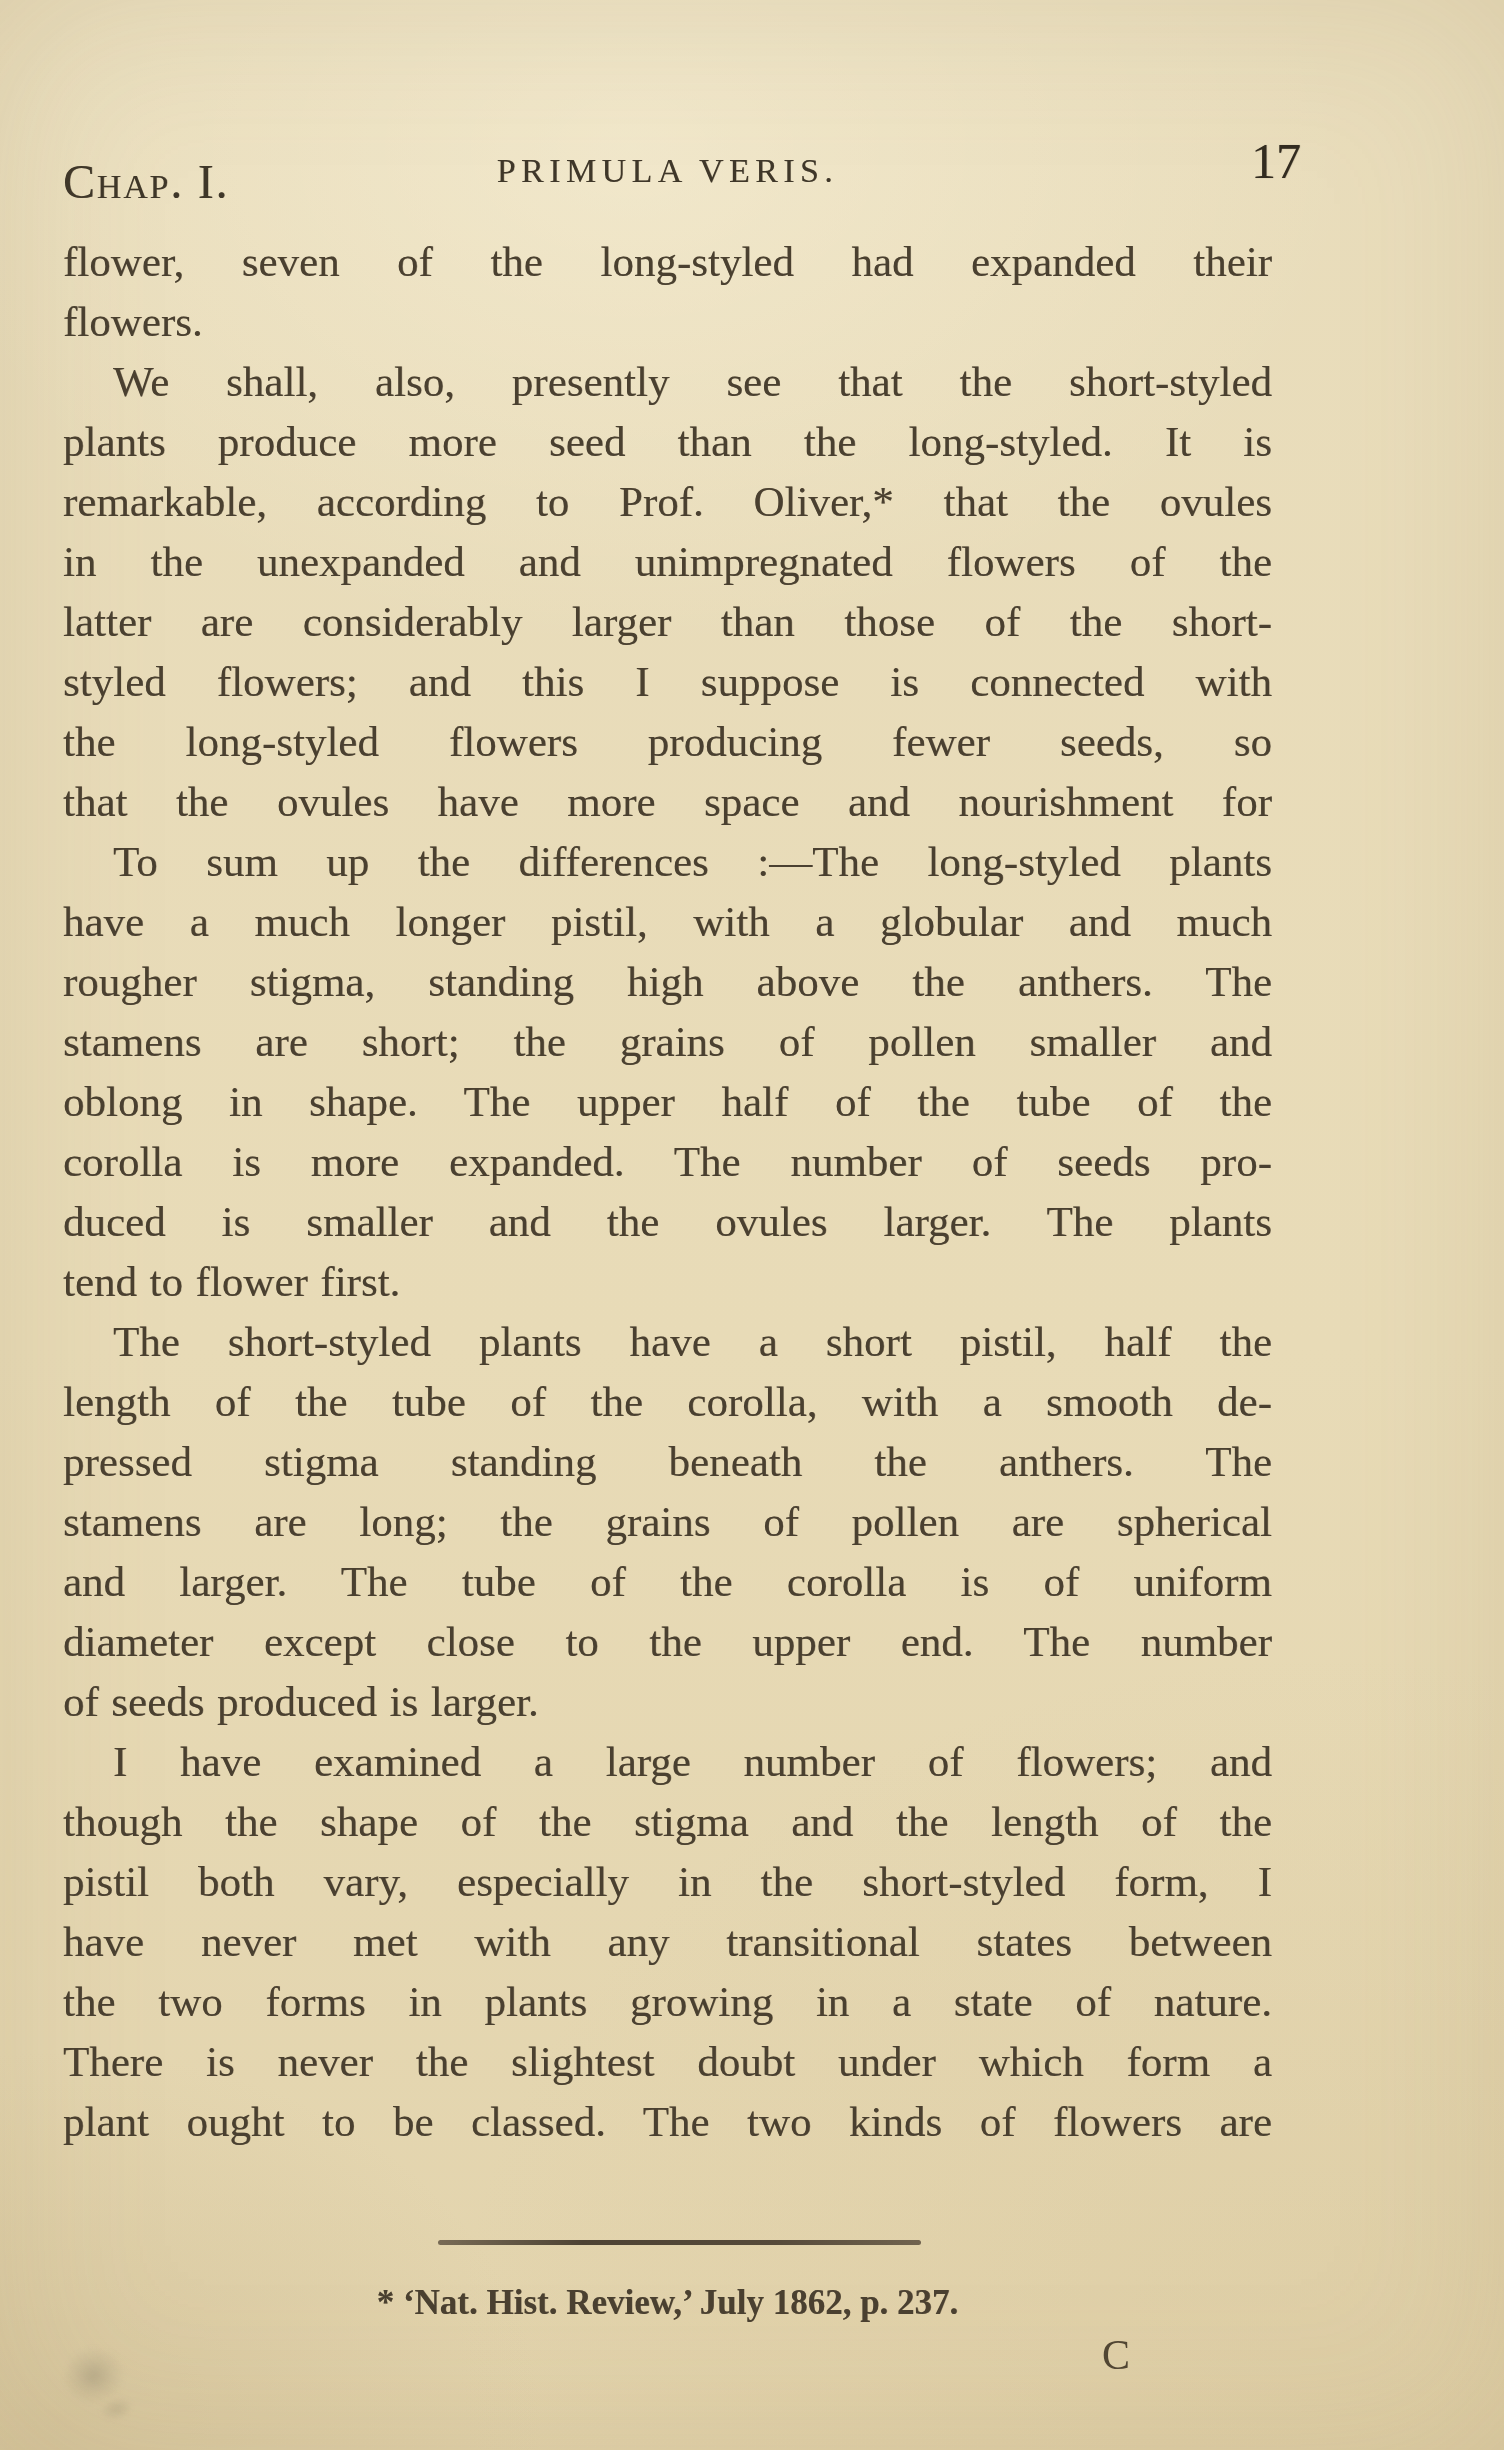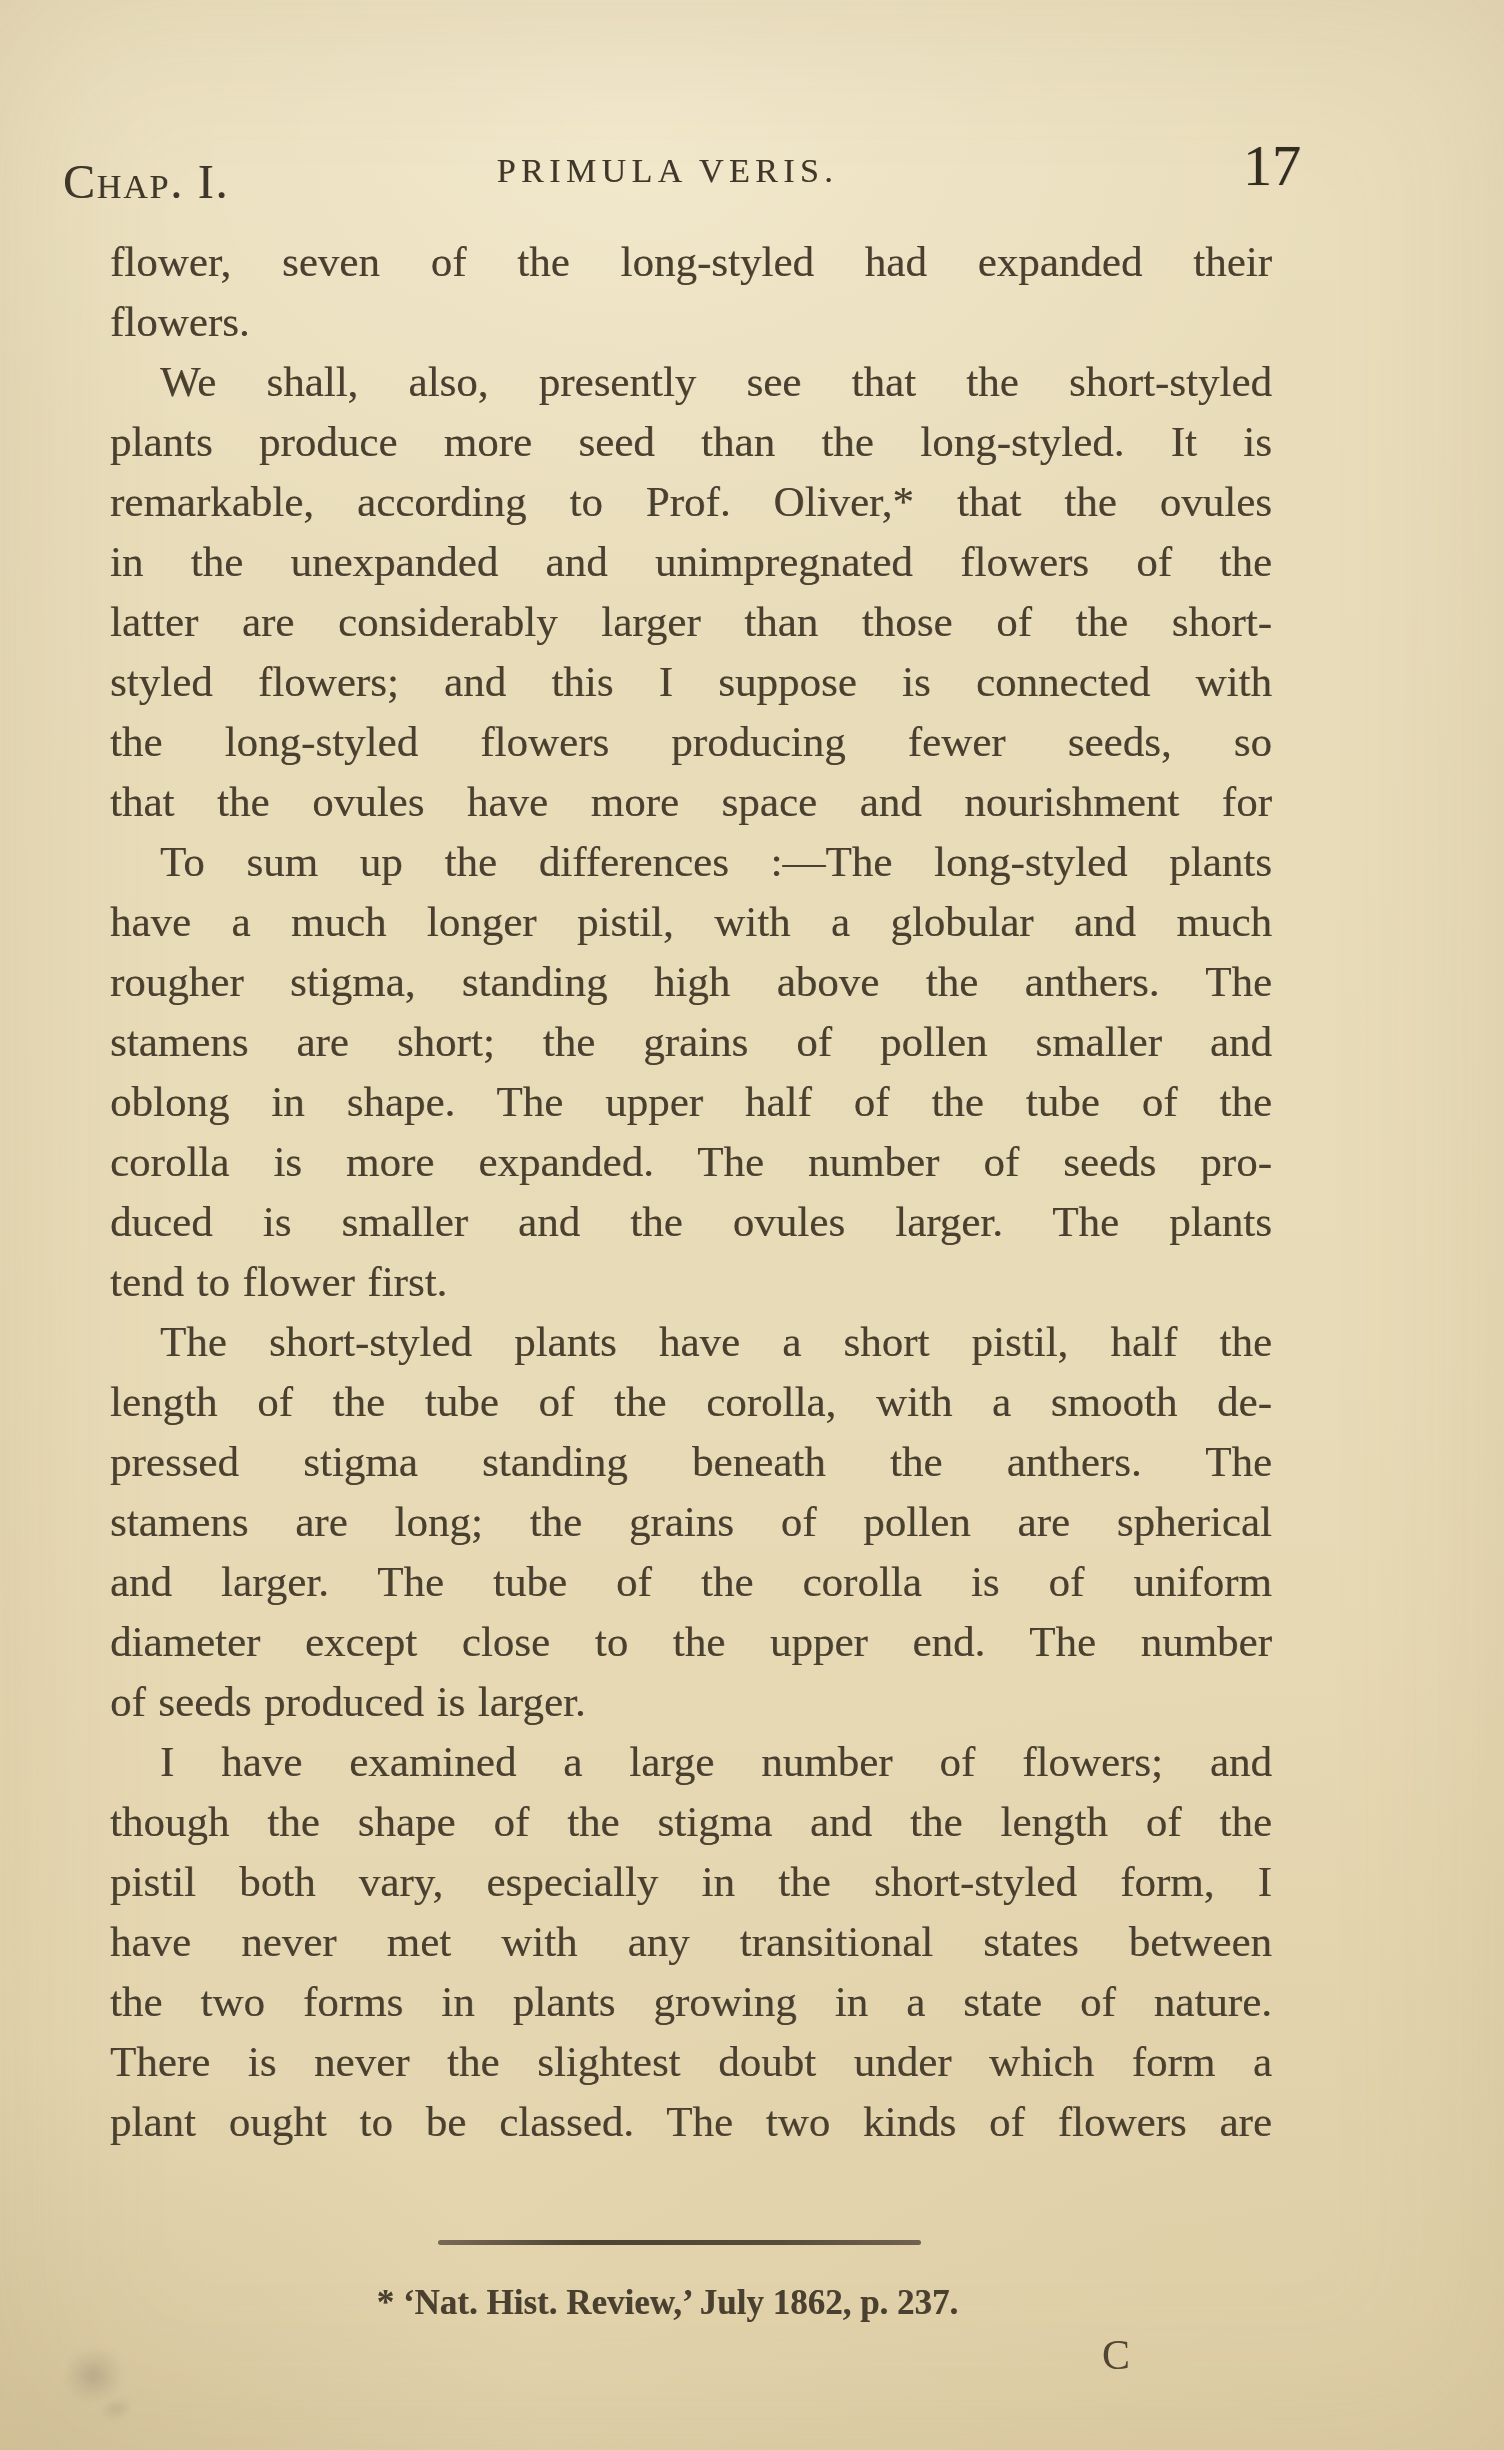--- a/index.html
+++ b/index.html
@@ -25,33 +25,32 @@
     font-size: 48px; font-variant: small-caps; letter-spacing: 1.8px;
     color: #3f3729;
   }
   .title {
     position: absolute; left: 63px; top: 152px; width: 1209px;
     text-align: center; font-size: 34px; letter-spacing: 5.4px;
     color: #3f3729;
   }
   .pagenum {
     position: absolute; right: 204px; top: 132px;
-    font-size: 58px; color: #332c20;
+    font-size: 50px; color: #332c20;
     text-shadow: 0.4px 0.4px 0.7px rgba(50,42,30,0.5);
   }
 
   .bodytext {
     position: absolute; left: 63px; top: 232px; width: 1209px;
     font-size: 43px; word-spacing: 1.8px;
   }
   .ln {
     height: 60px; line-height: 60px;
     text-align: justify; text-align-last: justify;
     white-space: nowrap;
-    margin-left: 47px;
   }
   .ln.last { text-align-last: left; }
   .ln.ind  { padding-left: 50px; }
 
   .rule {
     position: absolute; left: 438px; top: 2240px;
     width: 483px; height: 4.5px; border-radius: 2.7px;
     background: linear-gradient(90deg, rgba(84,71,56,0.75), #4e4334 30%, #564a3a 70%, rgba(84,71,56,0.8));
   }
   .footnote {

